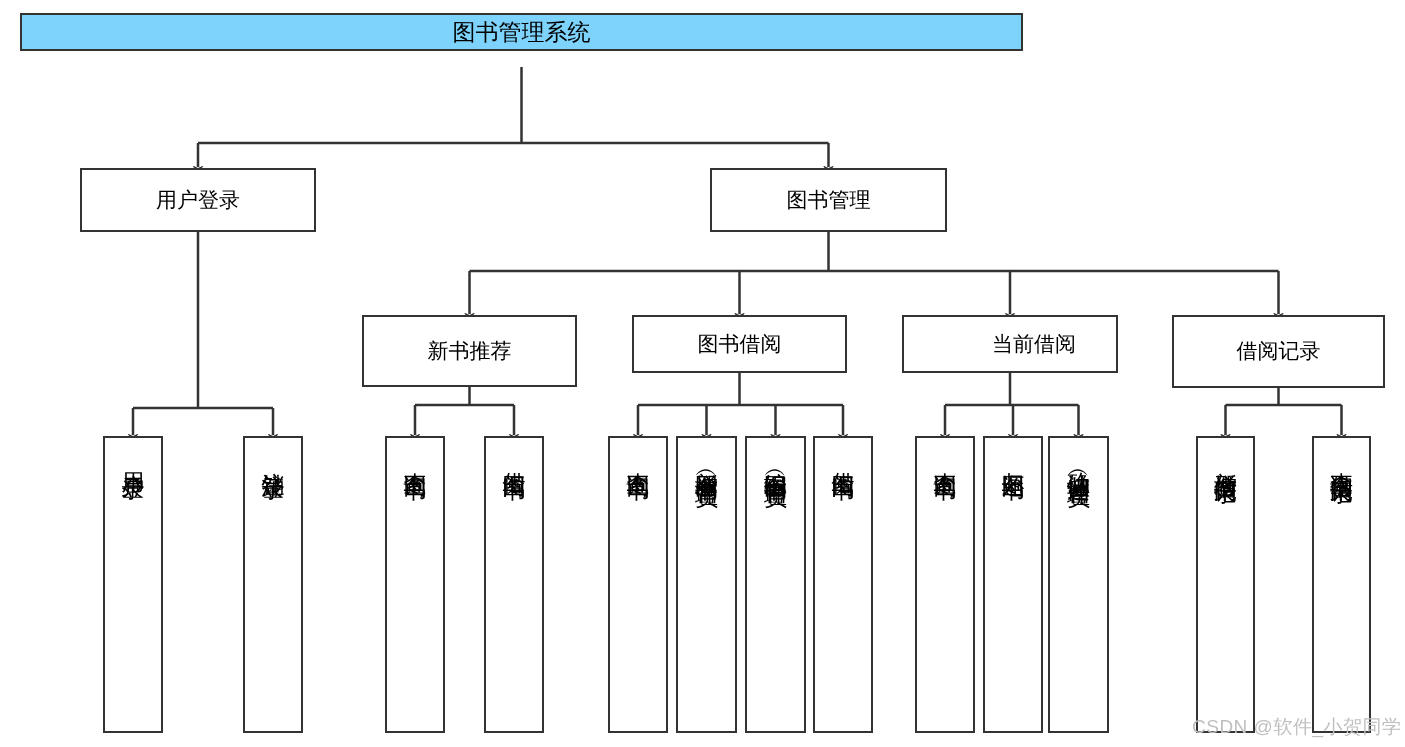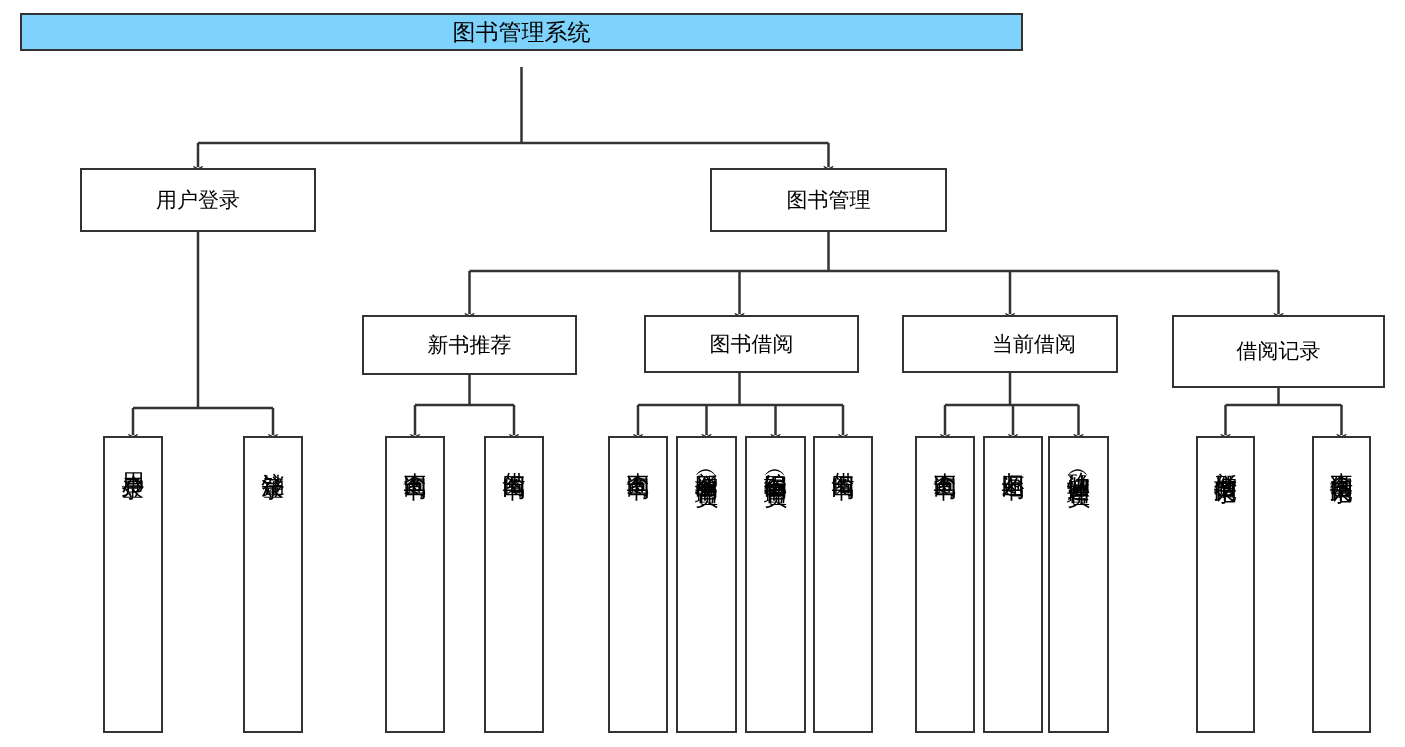--- a/index.html
+++ b/index.html
@@ -116,24 +116,24 @@
   <div id="node-layer">
       <div class="node horizontal root" style="left: 20px; top: 13px; width: 1003px; height: 38px; border-color: rgb(51, 51, 51); background: #7dd3fc;">
         <span class="node-label">图书管理系统</span>
       </div>
       <div class="node horizontal" style="left: 80px; top: 168px; width: 236px; height: 64px; border-color: rgb(51, 51, 51); background: rgb(255, 255, 255);">
         <span class="node-label">用户登录</span>
       </div>
       <div class="node horizontal" style="left: 710px; top: 168px; width: 237px; height: 64px; border-color: rgb(51, 51, 51); background: rgb(255, 255, 255);">
         <span class="node-label">图书管理</span>
       </div>
-      <div class="node horizontal" style="left: 362px; top: 315px; width: 215px; height: 60px; border-color: rgb(51, 51, 51); background: rgb(255, 255, 255);">
+      <div class="node horizontal" style="left: 362px; top: 315px; width: 215px; height: 72px; border-color: rgb(51, 51, 51); background: rgb(255, 255, 255);">
         <span class="node-label">新书推荐</span>
       </div>
-      <div class="node horizontal" style="left: 632px; top: 315px; width: 215px; height: 58px; border-color: rgb(51, 51, 51); background: rgb(255, 255, 255); margin-left: 12px;">
+      <div class="node horizontal" style="left: 632px; top: 315px; width: 215px; height: 58px; border-color: rgb(51, 51, 51); background: rgb(255, 255, 255);">
         <span class="node-label">图书借阅</span>
       </div>
       <div class="node horizontal" style="left: 902px; top: 315px; width: 216px; height: 58px; border-color: rgb(51, 51, 51); background: rgb(255, 255, 255); padding-left: 48px;">
         <span class="node-label">当前借阅</span>
       </div>
       <div class="node horizontal" style="left: 1172px; top: 315px; width: 213px; height: 73px; border-color: rgb(51, 51, 51); background: rgb(255, 255, 255);">
         <span class="node-label">借阅记录</span>
       </div>
       <div class="node vertical" style="left: 103px; top: 436px; width: 60px; height: 297px; border-color: rgb(51, 51, 51); background: rgb(255, 255, 255);">
         <span class="node-label">用户登录</span>
@@ -168,13 +168,14 @@
       <div class="node vertical" style="left: 1048px; top: 436px; width: 61px; height: 297px; border-color: rgb(51, 51, 51); background: rgb(255, 255, 255);">
         <span class="node-label">确认归还（管理员）</span>
       </div>
       <div class="node vertical" style="left: 1196px; top: 436px; width: 59px; height: 297px; border-color: rgb(51, 51, 51); background: rgb(255, 255, 255);">
         <span class="node-label">新增借阅记录</span>
       </div>
       <div class="node vertical" style="left: 1312px; top: 436px; width: 59px; height: 297px; border-color: rgb(51, 51, 51); background: rgb(255, 255, 255);">
         <span class="node-label">查询借阅记录</span>
       </div>
     </div>
+  <div class="watermark" style="left: 1192px; top: 714px; color: rgb(191, 191, 191);">CSDN @软件_小贺同学</div>
 </div>
 
 </body></html>

